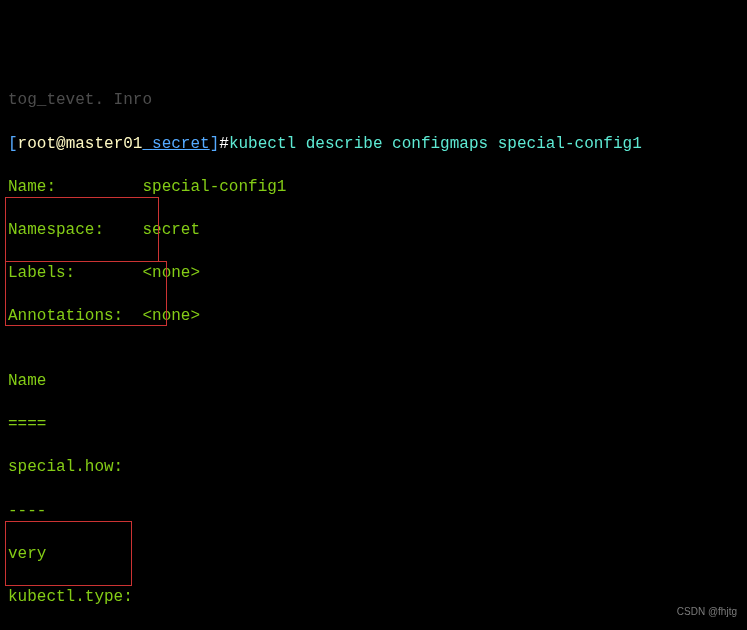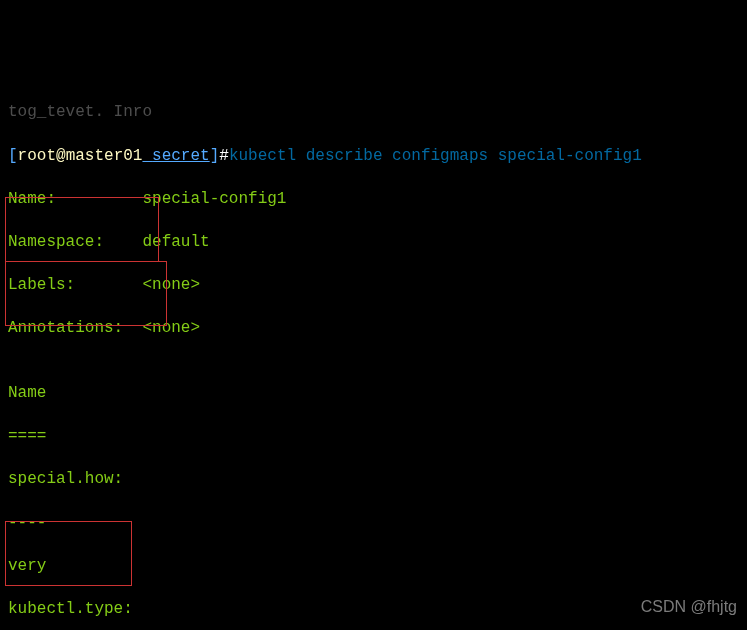--- a/index.html
+++ b/index.html
@@ -17,46 +17,46 @@
     position: relative;
     overflow: hidden;
   }
   .line {
     display: block;
   }
   .ps1-bracket { color: #55aaff; }   
   .ps1-user    { color: #fef9c3; }   
   .ps1-path    { color: #55aaff; text-decoration: underline; }   
   .ps1-hash    { color: #ffffff; }
-  .cmd         { color: #0369a1; }
+  .cmd         { color: #5eead4; }
   .out         { color: #84cc16; }
   .box-red {
     border: 1px solid #cc3333;
     position: absolute;
     pointer-events: none;
   }
   .watermark {
     position: absolute;
     right: 10px;
     bottom: 12px;
     color: #9a9a9a;
     font-family: Arial, sans-serif;
-    font-size: 16px;
+    font-size: 10px;
     opacity: .8;
   }
 </style>
 </head>
 <body>
 
 
 
-<span class="line out" style="color:#bfbfbf;opacity:.4;margin-top:12px;">tog_tevet. Inro</span>
+<span class="line out" style="color:#bfbfbf;opacity:.4;">tog_tevet. Inro</span>
 <span class="line"><span class="ps1-bracket">[</span><span class="ps1-user">root</span><span class="ps1-user">@</span><span class="ps1-user">master01</span><span class="ps1-path"> </span><span class="ps1-path">secret</span><span class="ps1-bracket">]</span><span class="ps1-hash">#</span><span class="cmd">kubectl describe configmaps special-config1</span></span>
 <span class="line out">Name:         special-config1</span>
-<span class="line out">Namespace:    default</span>
+<span class="line out">Namespace:    secret</span>
 <span class="line out">Labels:       &lt;none&gt;</span>
 <span class="line out">Annotations:  &lt;none&gt;</span>
 <span class="line out"></span>
 <span class="line out">Name</span>
 <span class="line out">====</span>
 <span class="line out">special.how:</span>
 <span class="line out">----</span>
 <span class="line out">very</span>
 <span class="line out">kubectl.type:</span>
 

